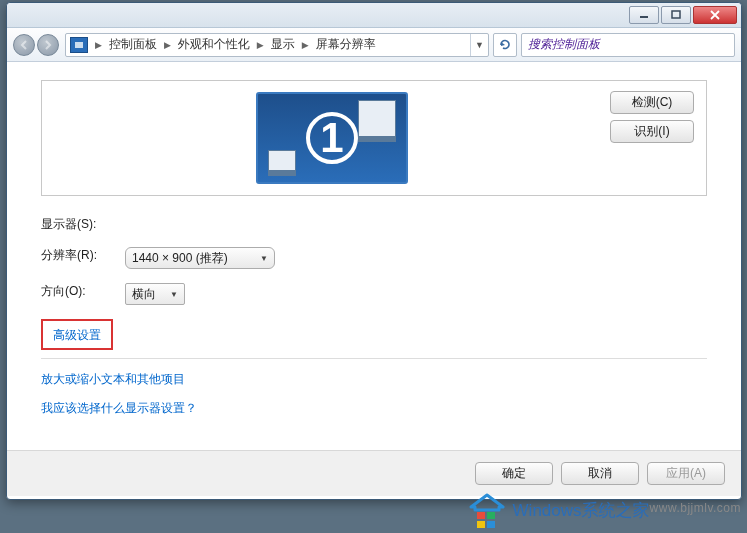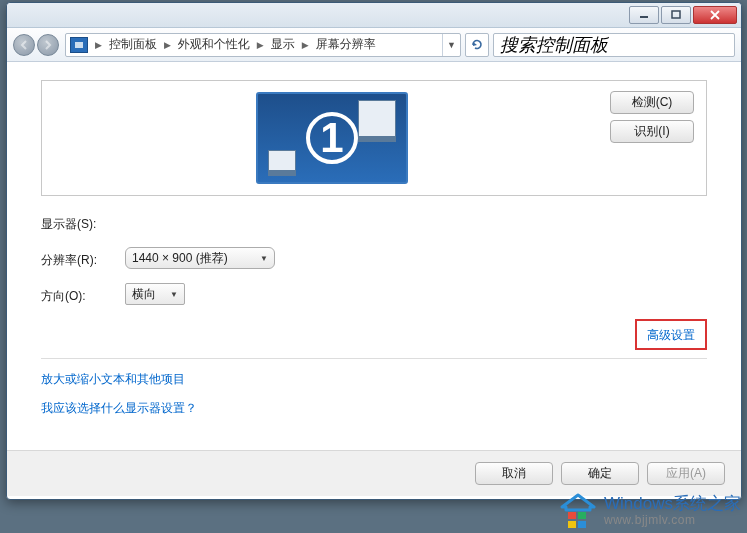--- a/index.html
+++ b/index.html
@@ -47,22 +47,22 @@
     width: 18px; height: 16px; margin: 0 4px; background: #2a6db8;
     display: inline-flex; align-items: center; justify-content: center;
     border: 1px solid #1a4d88;
   }
   .bc-icon::after { content: ""; width: 8px; height: 6px; background: #cde; }
   .bc-seg { padding: 0 4px; cursor: default; }
   .bc-arrow { color: #666; padding: 0 3px; font-size: 9px; }
   .bc-drop { width: 18px; border-left: 1px solid #c8d2de; text-align: center; color: #555; font-size: 9px; height:100%; display:flex; align-items:center; justify-content:center; }
   .bc-refresh { width: 24px; height: 24px; border: 1px solid #b0bcc9; background: #fff; display: flex; align-items: center; justify-content: center; color: #3a6aa0; font-size: 13px; border-radius:2px; margin-right:4px; }
   .search {
-    width: 242px; height: 24px; border: 1px solid #b0bcc9; background: #fff;
-    display: flex; align-items: center; padding: 0 6px; font-size: 18px; color: #000000;
+    width: 214px; height: 24px; border: 1px solid #b0bcc9; background: #fff;
+    display: flex; align-items: center; padding: 0 6px; font-size: 12px; color: #4c1d95;
     font-style: italic; border-radius: 2px;
   }
   
   .content {
     padding: 18px 34px 10px 34px; height: 388px; overflow: hidden;
   }
   .heading { color: #003399; font-size: 15px; margin: 2px 0 14px 0; font-weight: normal; }
   
   .preview-box {
     border: 1px solid #c8c8c8; height: 116px; padding: 10px 12px;
@@ -84,35 +84,35 @@
   .mini2 { width: 28px; height: 26px; left: 10px; bottom: 6px; }
   .mini-tb { position:absolute; bottom:0; left:0; right:0; height:5px; background:#5a7a9a; }
   
   .side-btns { display: flex; flex-direction: column; gap: 6px; width: 84px; }
   .btn {
     height: 23px; border: 1px solid #acacac; background: linear-gradient(#fdfdfd, #e4e4e4);
     font-size: 12px; border-radius: 4px; display: flex; align-items: center;
     justify-content: center; color: #222; cursor: default;
   }
   
-  .form-row { display: flex; align-items: flex-end; margin-bottom: 14px; font-size: 12px; color: #222; }
+  .form-row { display: flex; align-items: flex-start; margin-bottom: 14px; font-size: 12px; color: #222; }
   .form-label { width: 84px; }
   .dropdown {
     height: 22px; border: 1px solid #acacac; background: linear-gradient(#fdfdfd, #e9e9e9);
     display: flex; align-items: center; padding: 0 6px; font-size: 12px;
     border-radius: 2px; min-width: 60px; position: relative;
   }
   .dropdown::after {
     content: "▼"; font-size: 8px; position: absolute; right: 6px; color: #444;
   }
   .dd-monitor { width: 110px; }
   .dd-res { width: 150px; border-radius: 6px; }
   .dd-orient { width: 50px; }
   
-  .adv-row { display: flex; justify-content: flex-end; margin: 12px 0 6px; }
+  .adv-row { display: flex; justify-content: flex-start; margin: 12px 0 6px; }
   .link { color: #0066cc; font-size: 12px; text-decoration: none; cursor: pointer; }
   .adv-highlight { border: 2px solid #d93333; padding: 4px 10px; }
   
   .divider { border-top: 1px solid #ddd; margin: 8px 0 10px; }
   .links-block .link { display: block; margin-bottom: 8px; margin-top: 12px; }
   
   .footer {
     height: 46px; background: #f0f0f0; border-top: 1px solid #d8d8d8;
     display: flex; justify-content: flex-end; align-items: center; gap: 8px;
     padding: 0 16px;
@@ -123,21 +123,21 @@
   .watermark {
     position: absolute; right: 6px; bottom: 4px; display: flex; align-items: center;
     gap: 8px; background: transparent;
   }
   .wm-logo {
     width: 40px; height: 36px; position: relative;
   }
   .wm-house {
     position:absolute; left:2px; top:0;
   }
-  .wm-text { display: flex; flex-direction: column; line-height: 1.1; }
+  .wm-text { display: flex; flex-direction: row; line-height: 1.1; }
   .wm-title { font-size: 17px; color: #2a6db8; font-weight: normal; }
   .wm-sub { font-size: 12px; color: #888; letter-spacing: 0.5px; }
 </style>
 </head>
 <body>
 
 <div class="window">
 
   <div class="titlebar">
     <div class="win-btn">
@@ -238,22 +238,22 @@
 
     <div class="divider"></div>
 
     <div class="links-block">
       <span class="link">放大或缩小文本和其他项目</span>
       <span class="link">我应该选择什么显示器设置？</span>
     </div>
   </div>
 
   <div class="footer">
+    <div class="btn">确定</div>
     <div class="btn">取消</div>
-    <div class="btn">确定</div>
     <div class="btn disabled">应用(A)</div>
   </div>
 </div>
 
 <div class="watermark">
   <div class="wm-logo">
     <svg class="wm-house" width="40" height="36">
       <path d="M20 2 L36 14 L32 14 L32 17 L8 17 L8 14 L4 14 Z" fill="none" stroke="#2a8ed8" stroke-width="3" stroke-linejoin="round"></path>
       <rect x="10" y="19" width="8" height="7" fill="#e74c3c"></rect>
       <rect x="20" y="19" width="8" height="7" fill="#27ae60"></rect>

